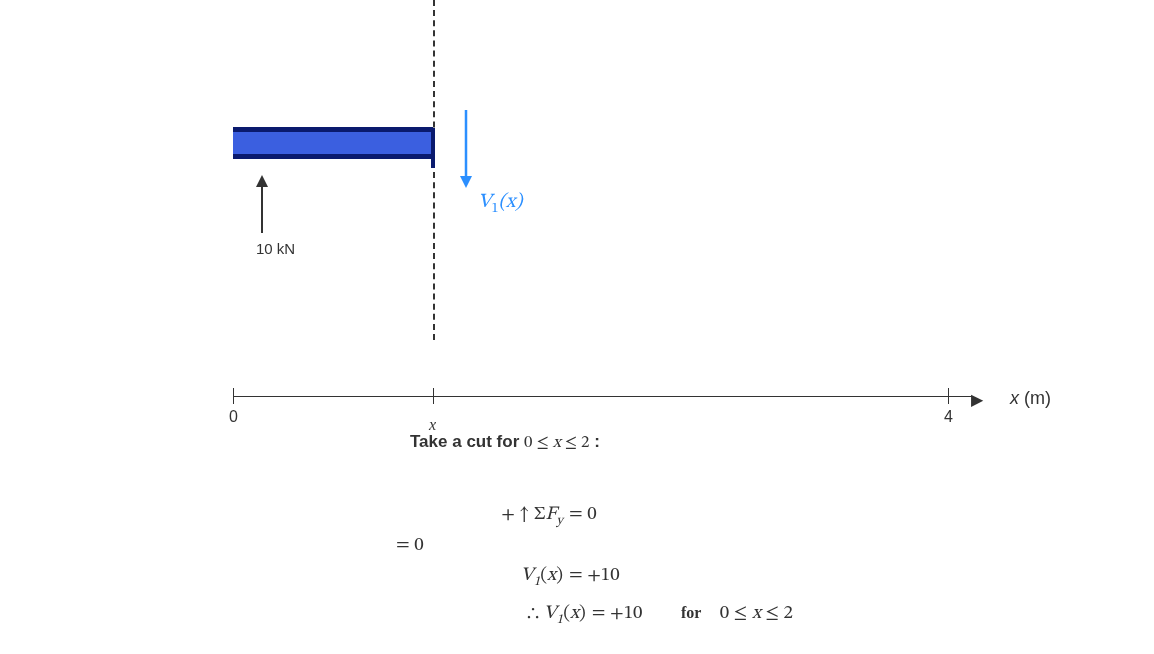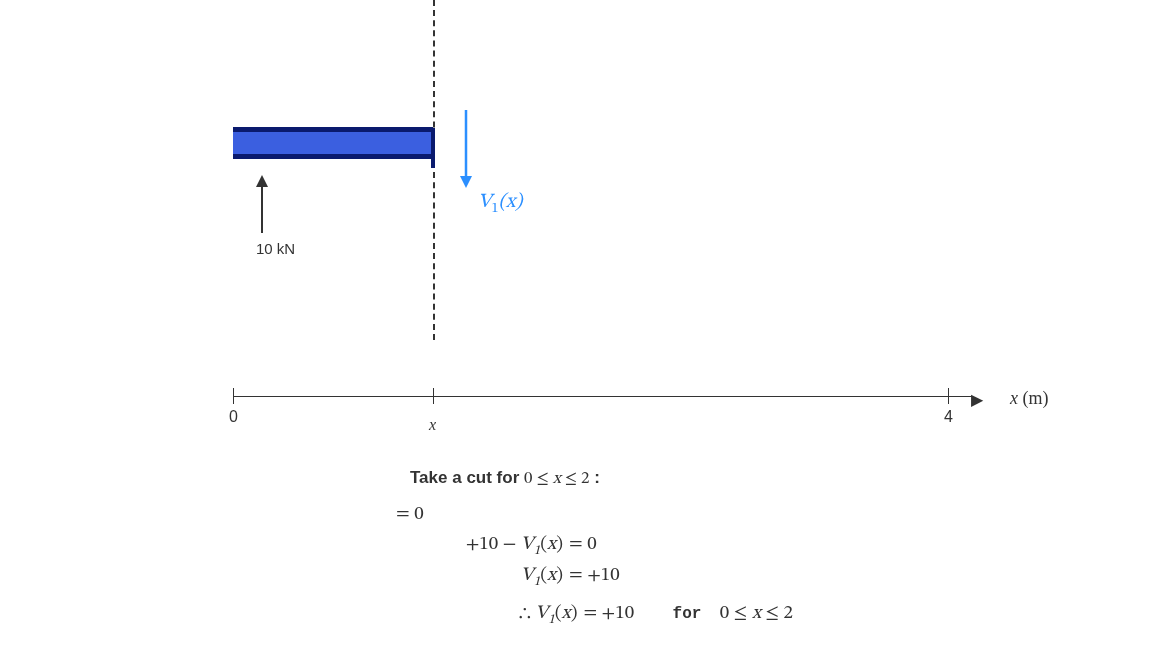--- a/index.html
+++ b/index.html
@@ -108,31 +108,31 @@
     position: absolute;
     top: 22px;
     font-size: 16px;
     color: #333;
   }
   .tick-label.italic { font-family: "Cambria Math", Georgia, serif; font-style: italic; }
   .axis-title {
     position: absolute;
     left: 1010px;
     top: 388px;
-    font-family: Liberation Serif, serif;
+    font-family: Liberation Sans, sans-serif;
     font-style: italic;
     font-size: 18px;
     color: #333;
   }
   .axis-title .unit { font-style: normal; }
 
   .caption {
     position: absolute;
     left: 410px;
-    top: 468px;
+    top: 432px;
     font-size: 17px;
     font-weight: 600;
     color: #333;
     font-family: -apple-system, "Segoe UI", Arial, sans-serif;
   }
   .caption .math { font-family: "Cambria Math","STIX Two Math",Georgia,serif; font-style: italic; font-weight: 500; }
   .caption .op { font-style: normal; }
 
   .equations {
     position: absolute;
@@ -154,21 +154,21 @@
     padding-right: 3px;
   }
   .eq-right {
     text-align: left;
     padding-left: 3px;
   }
   .it { font-style: italic; }
   sub { font-size: 0.7em; vertical-align: sub; font-style: italic; }
   .sigma { font-style: normal; }
   .for-label {
-    font-family: Liberation Mono, monospace;
+    font-family: Liberation Serif, serif;
     font-style: normal;
     font-weight: 600;
     font-size: 16px;
     padding: 0 14px 0 34px;
   }
   svg { overflow: visible; }
 </style>
 </head>
 <body>
 
@@ -212,24 +212,24 @@
     <span>x</span>
     <span class="unit">(m)</span>
   </div>
 
   <div class="caption">
     <span>Take a cut for </span><span class="math"><span class="op">0 ≤ <span class="it">x</span> ≤ 2</span></span><span> :</span>
   </div>
 
   <div class="equations">
     <div class="eq-row">
+      <div class="eq-left"><span>+ ↑ </span><span class="sigma">Σ</span><span class="it">F</span><sub>y</sub></div>
       <div class="eq-right">= 0</div>
     </div>
     <div class="eq-row">
-      <div class="eq-left">+10 − <span class="it">V</span><sub>1</sub>(<span class="it">x</span>)</div>
       <div class="eq-right">= 0</div>
     </div>
     <div class="eq-row">
       <div class="eq-left"><span class="it">V</span><sub>1</sub>(<span class="it">x</span>)</div>
       <div class="eq-right">= +10</div>
     </div>
     <div class="eq-row" style="margin-top:6px;justify-content:flex-end;">
       <div class="eq-left">∴ <span class="it">V</span><sub>1</sub>(<span class="it">x</span>)</div>
       <div class="eq-right">
         <span>= +10</span>

